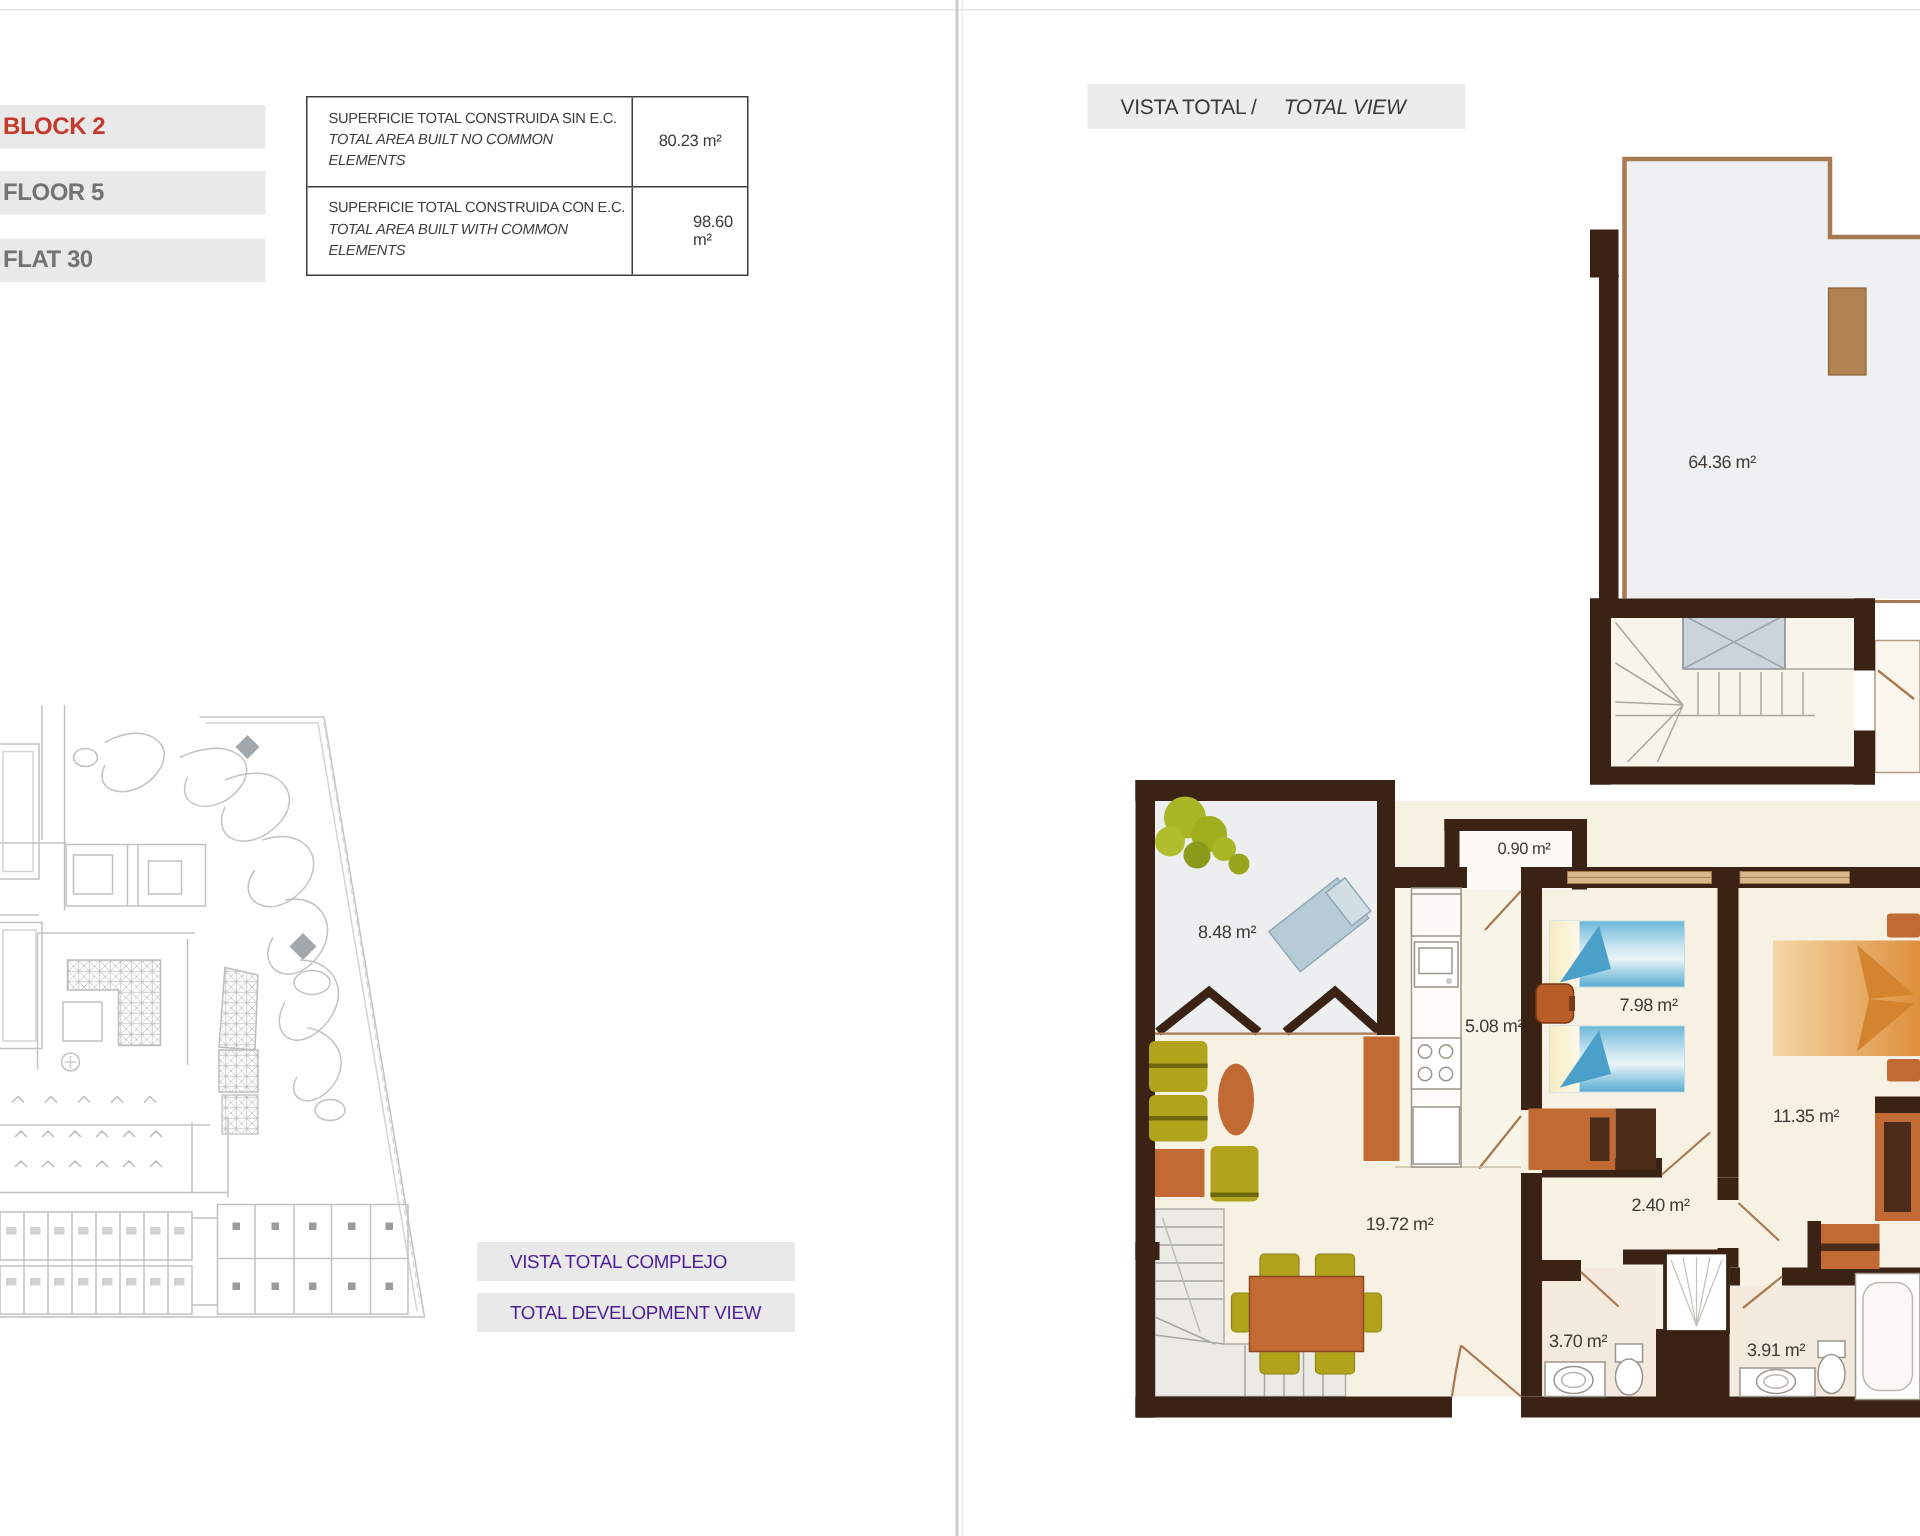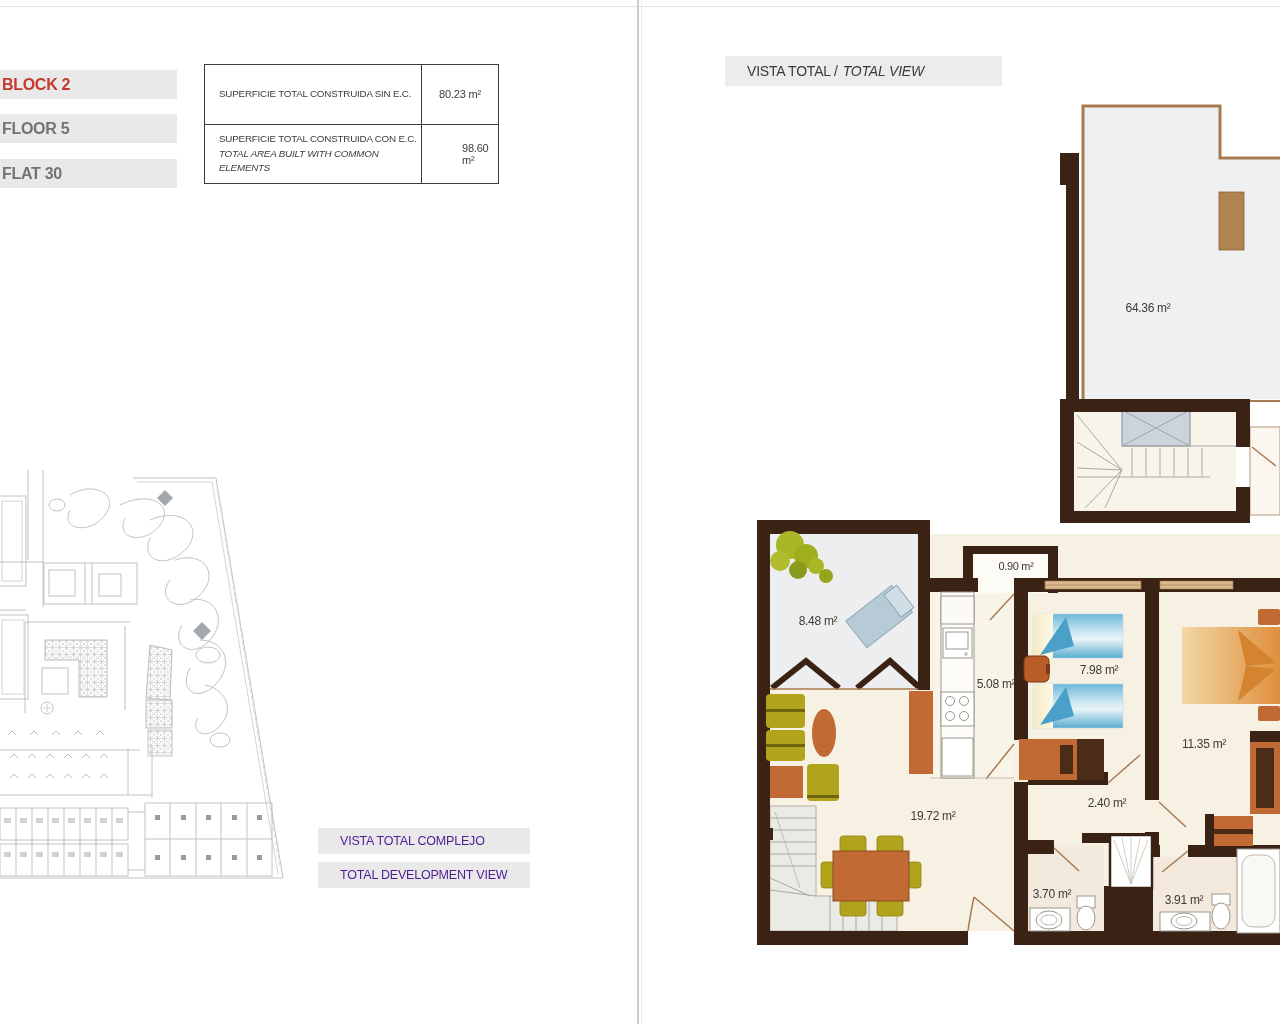--- a/index.html
+++ b/index.html
@@ -28,24 +28,24 @@
   .t-es{font-size:9.8px;color:#3c3c3c;letter-spacing:-0.2px;line-height:1.45;}
   .t-en{font-size:9.8px;color:#3c3c3c;font-style:italic;letter-spacing:-0.2px;line-height:1.45;}
 
   
   .cbar{position:absolute;left:318px;width:212px;height:26px;background:#e9e9e9;
         display:flex;align-items:center;padding-left:22px;box-sizing:border-box;
         font-size:12.5px;color:#4c1d95;letter-spacing:-0.2px;}
   .cbar1{top:828px}.cbar2{top:862px}
 
   
-  .hbar{position:absolute;left:725px;top:56px;width:277px;height:30px;background:#ececec;
+  .hbar{position:absolute;left:725px;top:56px;width:252px;height:30px;background:#ececec;
         display:flex;align-items:center;padding-left:22px;box-sizing:border-box;
         font-size:14px;color:#3a3a3a;letter-spacing:-0.2px;}
-  .hbar .it{font-style:italic;margin-left:5px;}
+  .hbar .it{font-style:italic;margin-left:18px;}
 
   svg{position:absolute;}
   
   .rl{position:absolute;transform:translate(-50%,-50%);font-size:12px;color:#3f3a33;
       letter-spacing:-0.3px;white-space:nowrap;}
 </style>
 </head>
 <body>
 
 <div class="page">
@@ -60,20 +60,21 @@
     <span>FLOOR 5</span>
   </div>
   <div class="ubar ubar3">
     <span>FLAT 30</span>
   </div>
 
   <div class="atable">
     <div class="arow">
       <div class="acell-t">
         <span class="t-es">SUPERFICIE TOTAL CONSTRUIDA SIN E.C.</span>
+        <span class="t-en">TOTAL AREA BUILT NO COMMON ELEMENTS</span>
       </div>
       <div class="acell-v">80.23 m²</div>
     </div>
     <div class="arow">
       <div class="acell-t">
         <span class="t-es">SUPERFICIE TOTAL CONSTRUIDA CON E.C.</span>
         <span class="t-en">TOTAL AREA BUILT WITH COMMON ELEMENTS</span>
       </div>
       <div class="acell-v">98.60 m²</div>
     </div>

